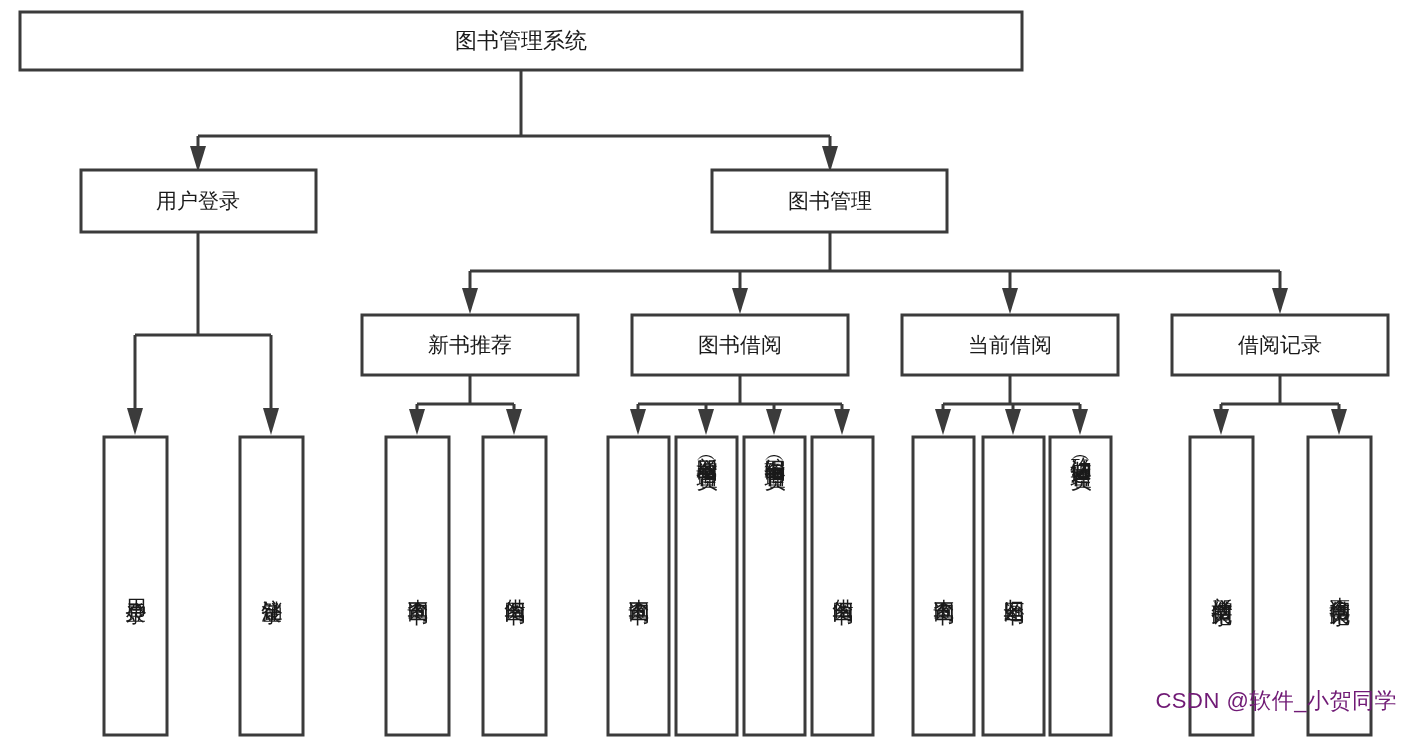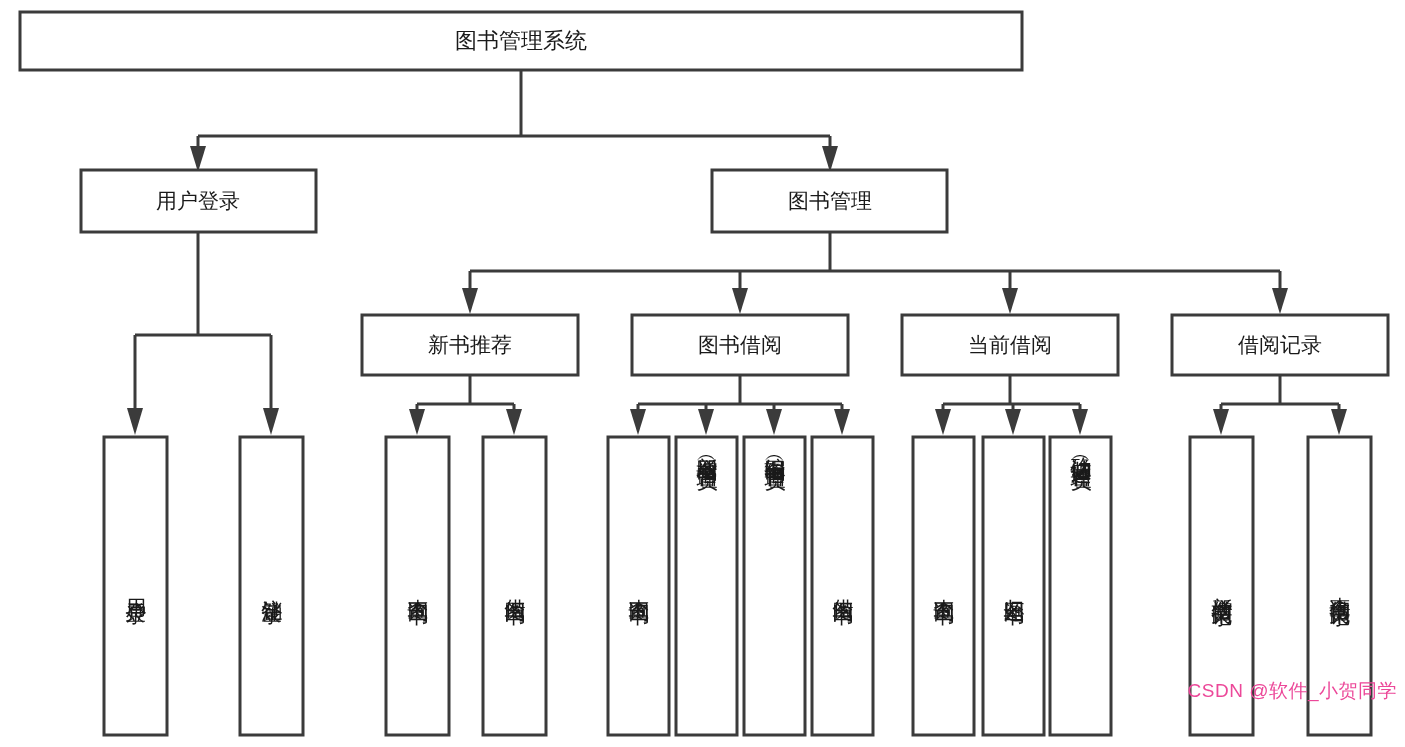--- a/index.html
+++ b/index.html
@@ -66,24 +66,24 @@
     color: #1a1a1a;
     writing-mode: vertical-rl;
     text-orientation: upright;
     letter-spacing: 2px;
     white-space: pre;
     text-align: center;
   }
   .watermark {
     position: absolute;
     right: 8px;
-    bottom: 16px;
-    font-family: "Liberation Sans", "DejaVu Sans", sans-serif;
-    font-size: 19px;
-    color: #ec4899;
+    bottom: 4px;
+    font-family: "Liberation Sans", "DejaVu Sans", sans-serif;
+    font-size: 22px;
+    color: #701a75;
     letter-spacing: 0.5px;
     white-space: pre;
   }
 </style>
 </head>
 <body>
 
 <div id="diagram-root">
 
   <svg class="flow" viewBox="0 0 1405 747">

